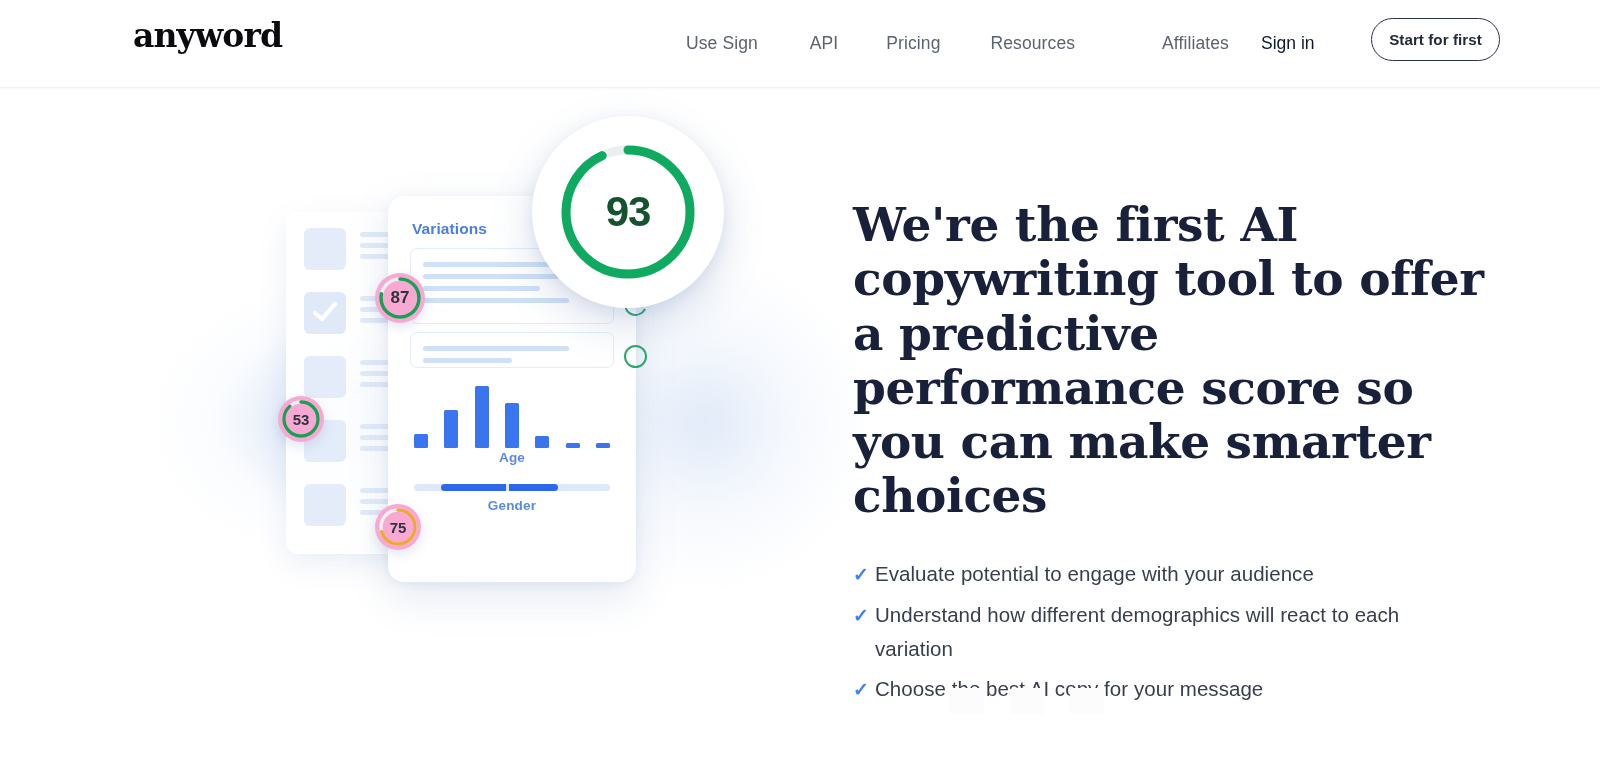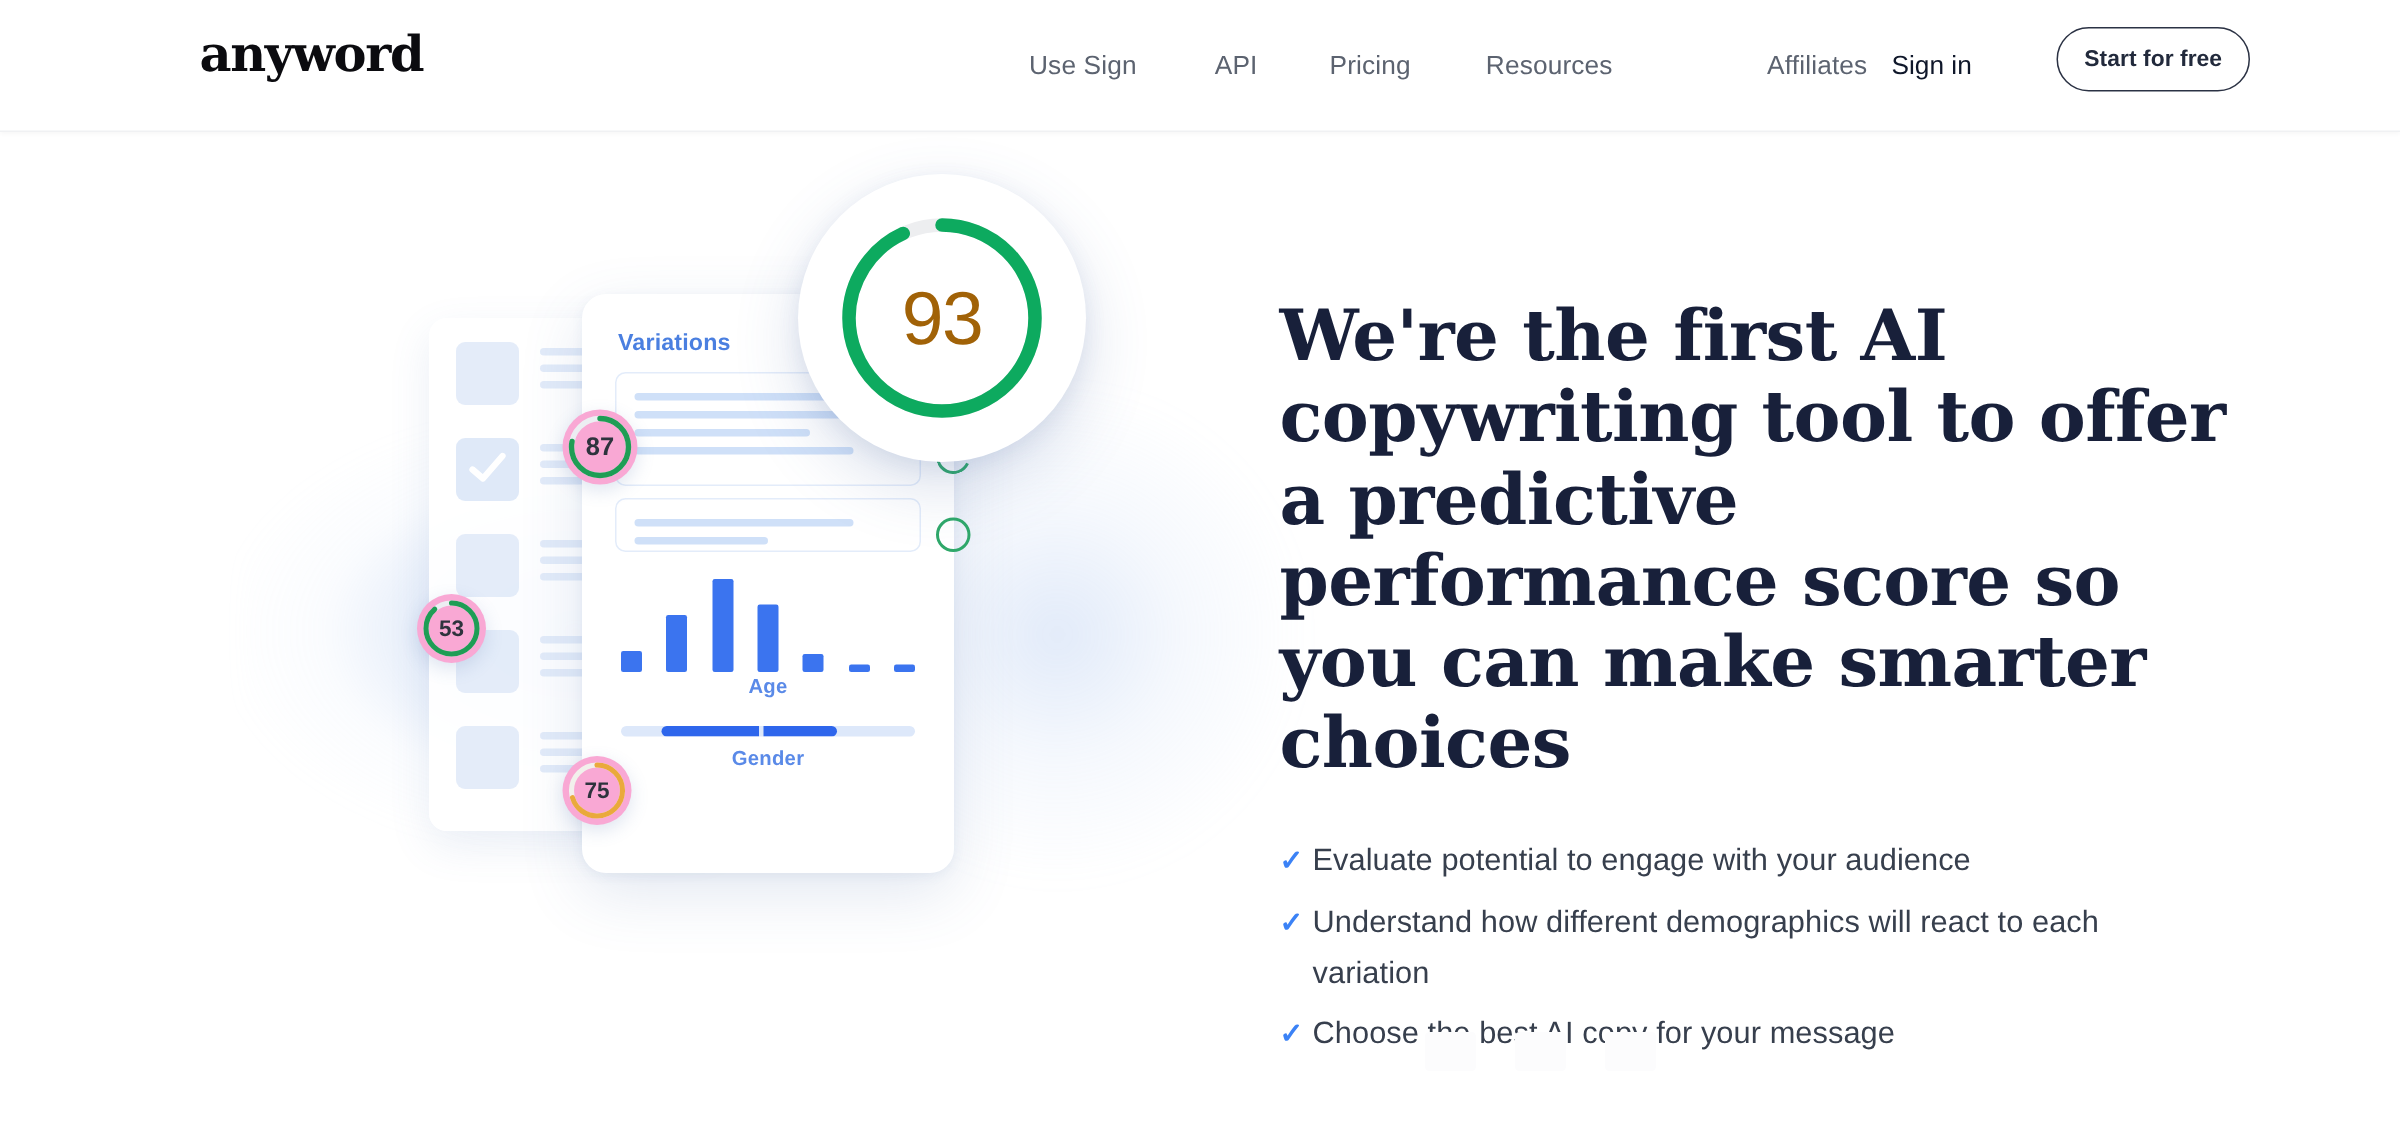--- a/index.html
+++ b/index.html
@@ -51,21 +51,21 @@
     font-size: 17.5px;
     color: #5c6370;
     letter-spacing: 0.1px;
     white-space: nowrap;
     cursor: pointer;
     line-height: 34px;
   }
   .nav-gap-1 { margin-right: 52px; }
   .nav-gap-2 { margin-right: 48px; }
   .nav-gap-3 { margin-right: 50px; }
-  .nav-gap-4 { margin-right: 68px; }
+  .nav-gap-4 { margin-right: 52px; }
   .nav-gap-5 { margin-right: 50px; margin-left: 35px; }
 
   .signin {
     position: absolute;
     left: 1261px;
     top: 26px;
     font-size: 17.5px;
     color: #0f172a;
     line-height: 34px;
     cursor: pointer;
@@ -356,23 +356,23 @@
                 0 4px 14px rgba(70,100,160,0.10);
     display: flex;
     align-items: center;
     justify-content: center;
   }
   .score-big svg { position: absolute; inset: 0; }
   .score-big .num {
     position: relative;
     z-index: 2;
     font-family: "Liberation Sans", sans-serif;
-    font-weight: 400;
-    font-size: 50px;
-    color: #a16207;
+    font-weight: 700;
+    font-size: 42px;
+    color: #14532d;
     letter-spacing: -1px;
   }
 
   
   .logo-strip {
     position: absolute;
     left: 950px; top: 600px;
     display: flex;
     gap: 26px;
   }
@@ -392,21 +392,21 @@
   <nav class="nav">
     <span class="nav-item nav-gap-1">Use Sign</span>
     <span class="nav-item nav-gap-2">API</span>
     <span class="nav-item nav-gap-3">Pricing</span>
     <span class="nav-item nav-gap-4">Resources</span>
     <span class="nav-item nav-gap-5">Affiliates</span>
   </nav>
 
   <span class="signin">Sign in</span>
 
-  <button class="cta-btn">Start for free</button>
+  <button class="cta-btn">Start for first</button>
 </header>
 
 <section class="hero">
 
   <div class="illus">
 
     <div class="glow"></div>
     <div class="glow-right"></div>
 
     <div class="card-back">

